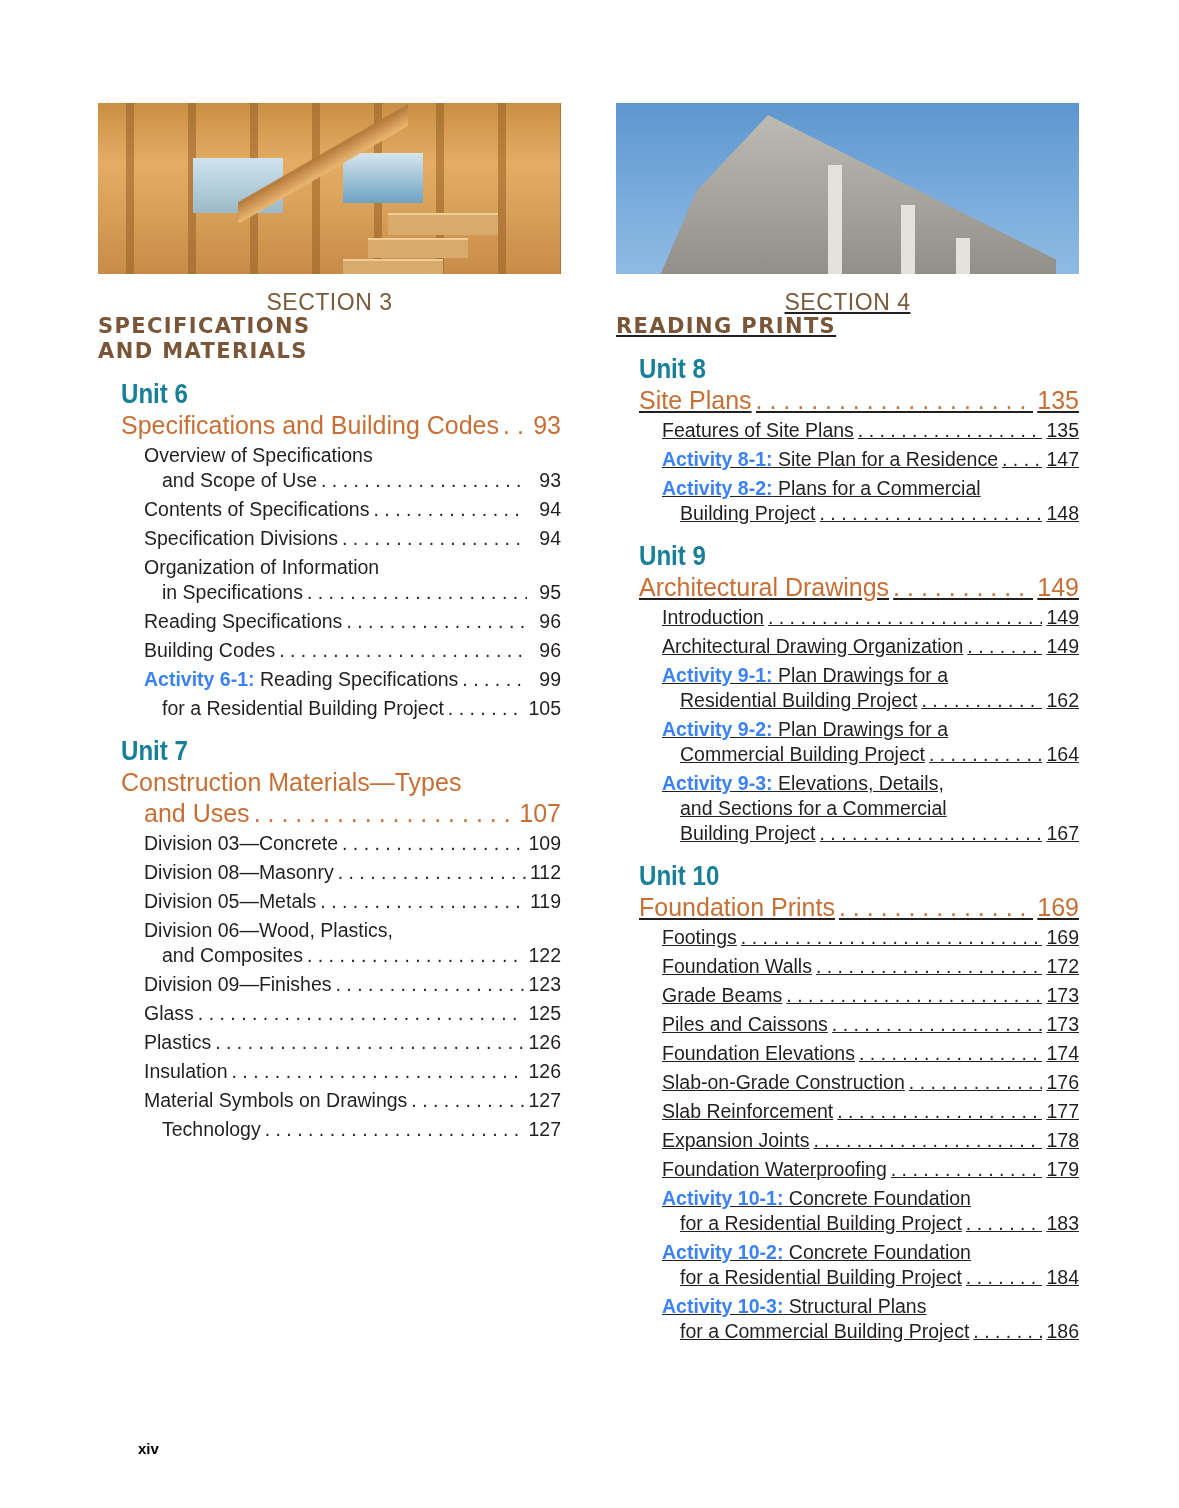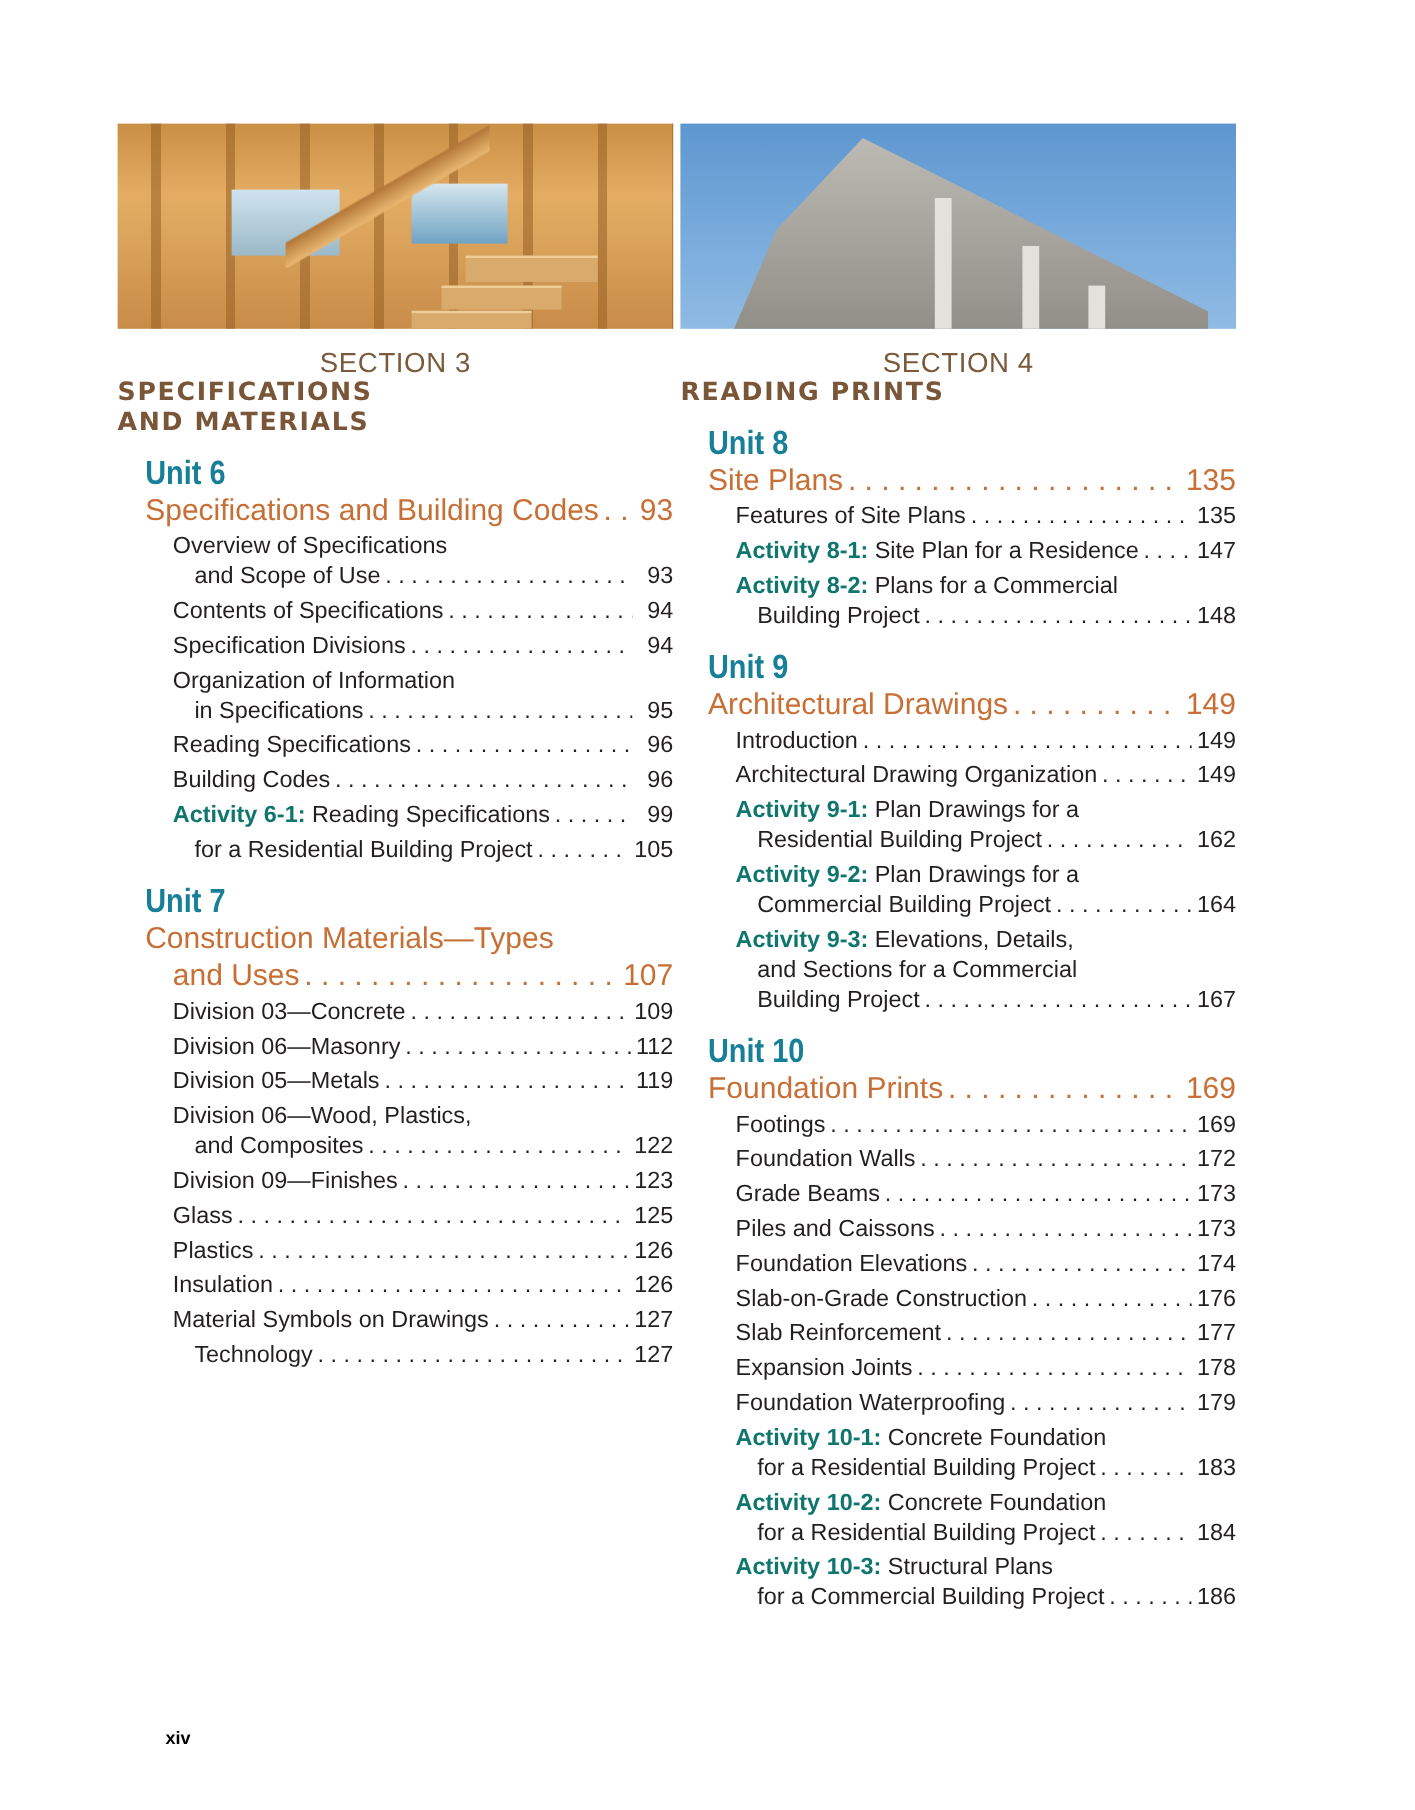--- a/index.html
+++ b/index.html
@@ -1,20 +1,20 @@
 <!DOCTYPE html>
 <html><head>
 <meta charset="utf-8">
 <style>
   html, body { margin: 0; padding: 0; background: #ffffff; }
   body { width: 1179px; height: 1508px; position: relative; overflow: hidden;
          font-family: "Liberation Sans", sans-serif; color: #231f20; }
   .col { position: absolute; top: 103px; width: 463px; }
   .col.left { left: 98px; }
-  .col.right { left: 567px; }
+  .col.right { left: 616px; text-decoration: underline; }
 
   .photo { width: 463px; height: 171px; position: relative; overflow: hidden; }
   .photo.wood {
     background:
       repeating-linear-gradient(90deg, rgba(160,100,40,0.0) 0 28px, rgba(150,95,35,0.55) 28px 36px, rgba(0,0,0,0) 36px 62px),
       linear-gradient(180deg, #c98f45 0%, #e4ad63 35%, #d9a15a 60%, #c88c48 100%);
   }
   .photo.wood .stair {
     position: absolute; left: 140px; top: 0; width: 170px; height: 120px;
     background: linear-gradient(150deg, transparent 45%, #b5793a 46%, #e7b56f 55%, transparent 56%);
@@ -56,21 +56,21 @@
   .unit-title .t { white-space: pre; }
   .unit-title.indent { padding-left: 23px; }
   .dots { flex: 1; overflow: hidden; white-space: nowrap; letter-spacing: 5px; margin: 0 4px; }
   .dots::after { content: ". . . . . . . . . . . . . . . . . . . . . . . . . . . . . . . . . . . . . . . . . . . . . . . . . . . . . . . . . . . . . . ."; letter-spacing: 0; }
   .entries { padding-left: 23px; margin-top: 2px; }
   .entry { font-size: 19.5px; line-height: 25px; margin-bottom: 4px; color: #231f20; }
   .entry .line { display: flex; align-items: flex-end; }
   .entry .line .t { white-space: nowrap; }
   .entry .line.cont { padding-left: 18px; }
   .entry .pg { min-width: 30px; text-align: right; }
-  .act { font-weight: bold; color: #0f766e; }
+  .act { font-weight: bold; color: #3b82f6; }
 
   .folio { position: absolute; left: 98px; top: 1440px; font-weight: bold; font-size: 15px; color: #000000; margin-left: 40px; }
 </style>
 </head>
 <body>
 
 <div class="col left">
   <div class="photo wood">
     <div class="window"></div>
     <div class="window2"></div>
@@ -160,21 +160,21 @@
         </div><div class="entries">
           <div class="entry">
             <div class="line">
               <span class="t"><span>Division 03—Concrete</span></span>
               <span class="dots"></span>
               <span class="pg">109</span>
             </div>
           </div>
           <div class="entry">
             <div class="line">
-              <span class="t"><span>Division 06—Masonry</span></span>
+              <span class="t"><span>Division 08—Masonry</span></span>
               <span class="dots"></span>
               <span class="pg">112</span>
             </div>
           </div>
           <div class="entry">
             <div class="line">
               <span class="t"><span>Division 05—Metals</span></span>
               <span class="dots"></span>
               <span class="pg">119</span>
             </div>

